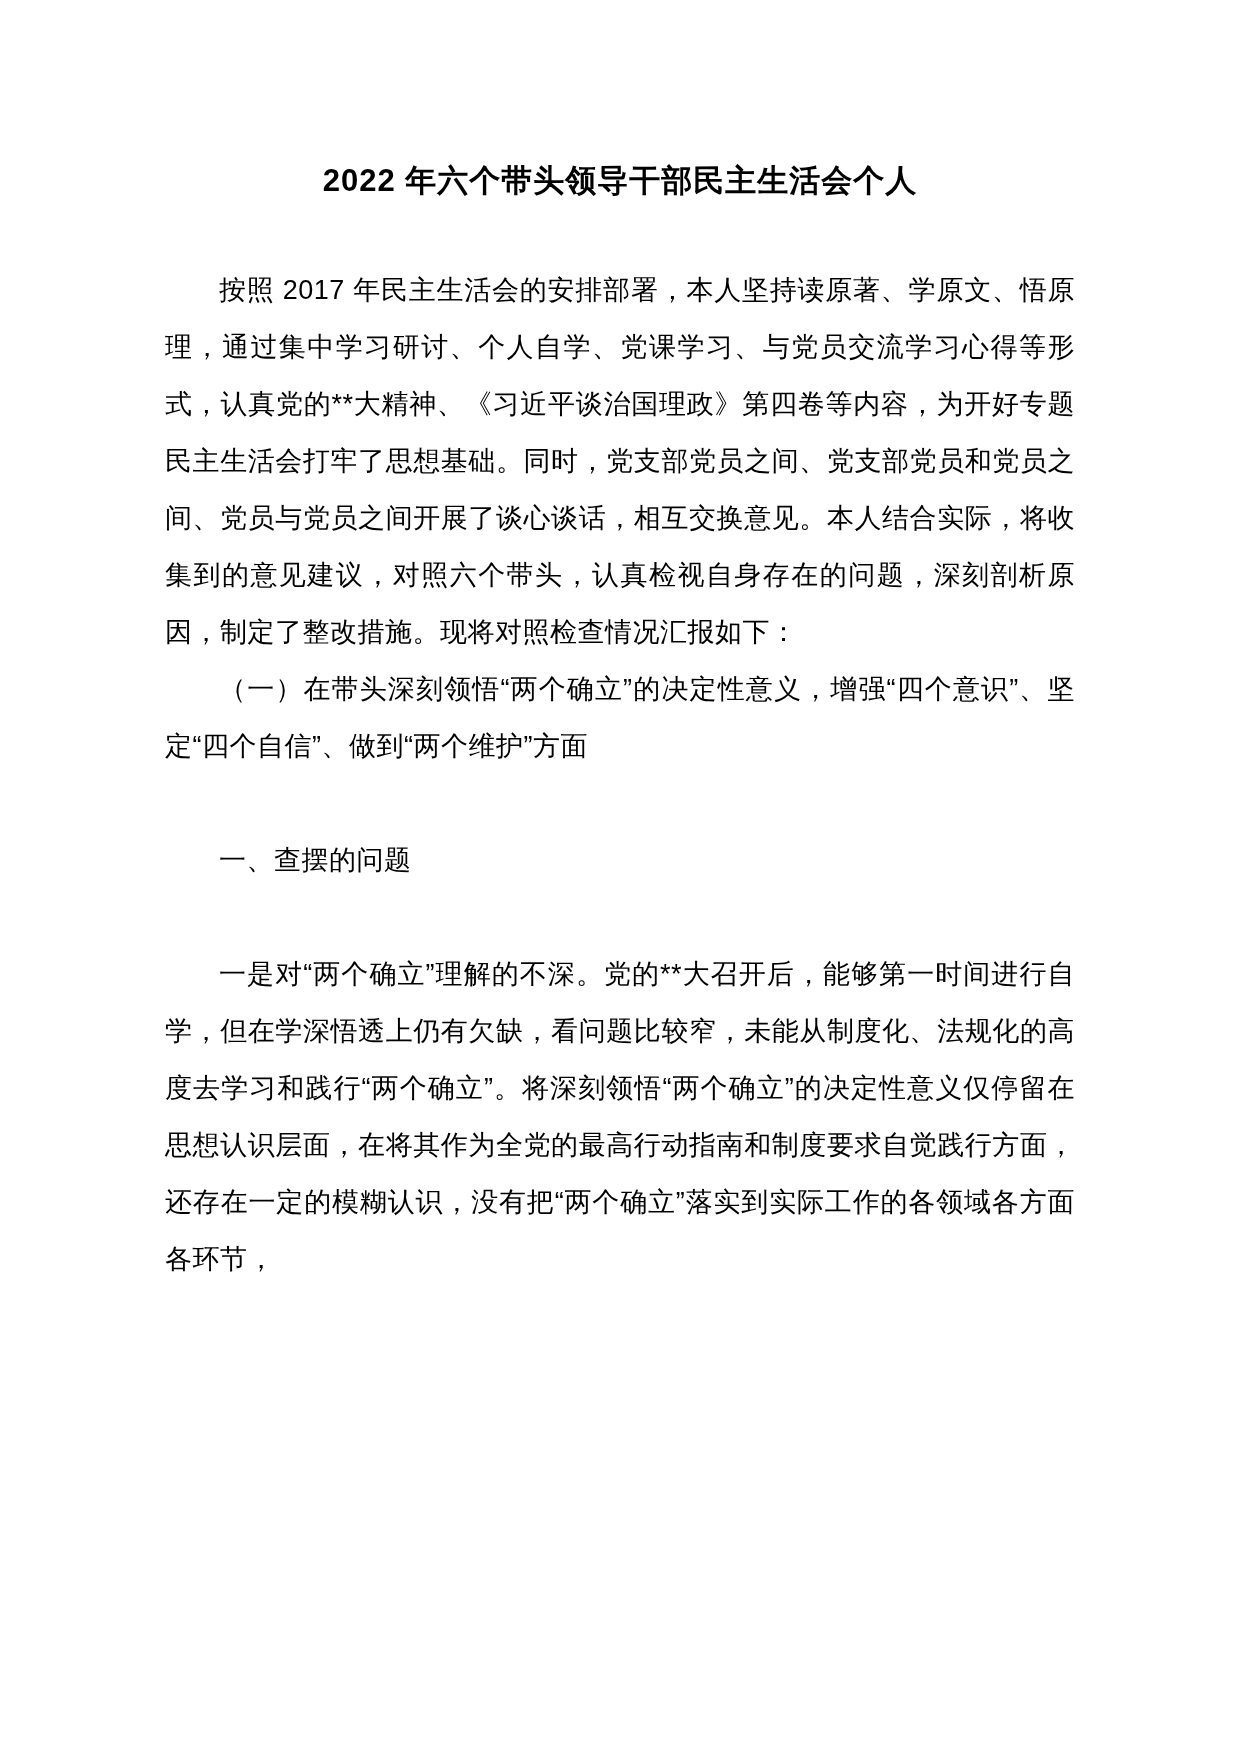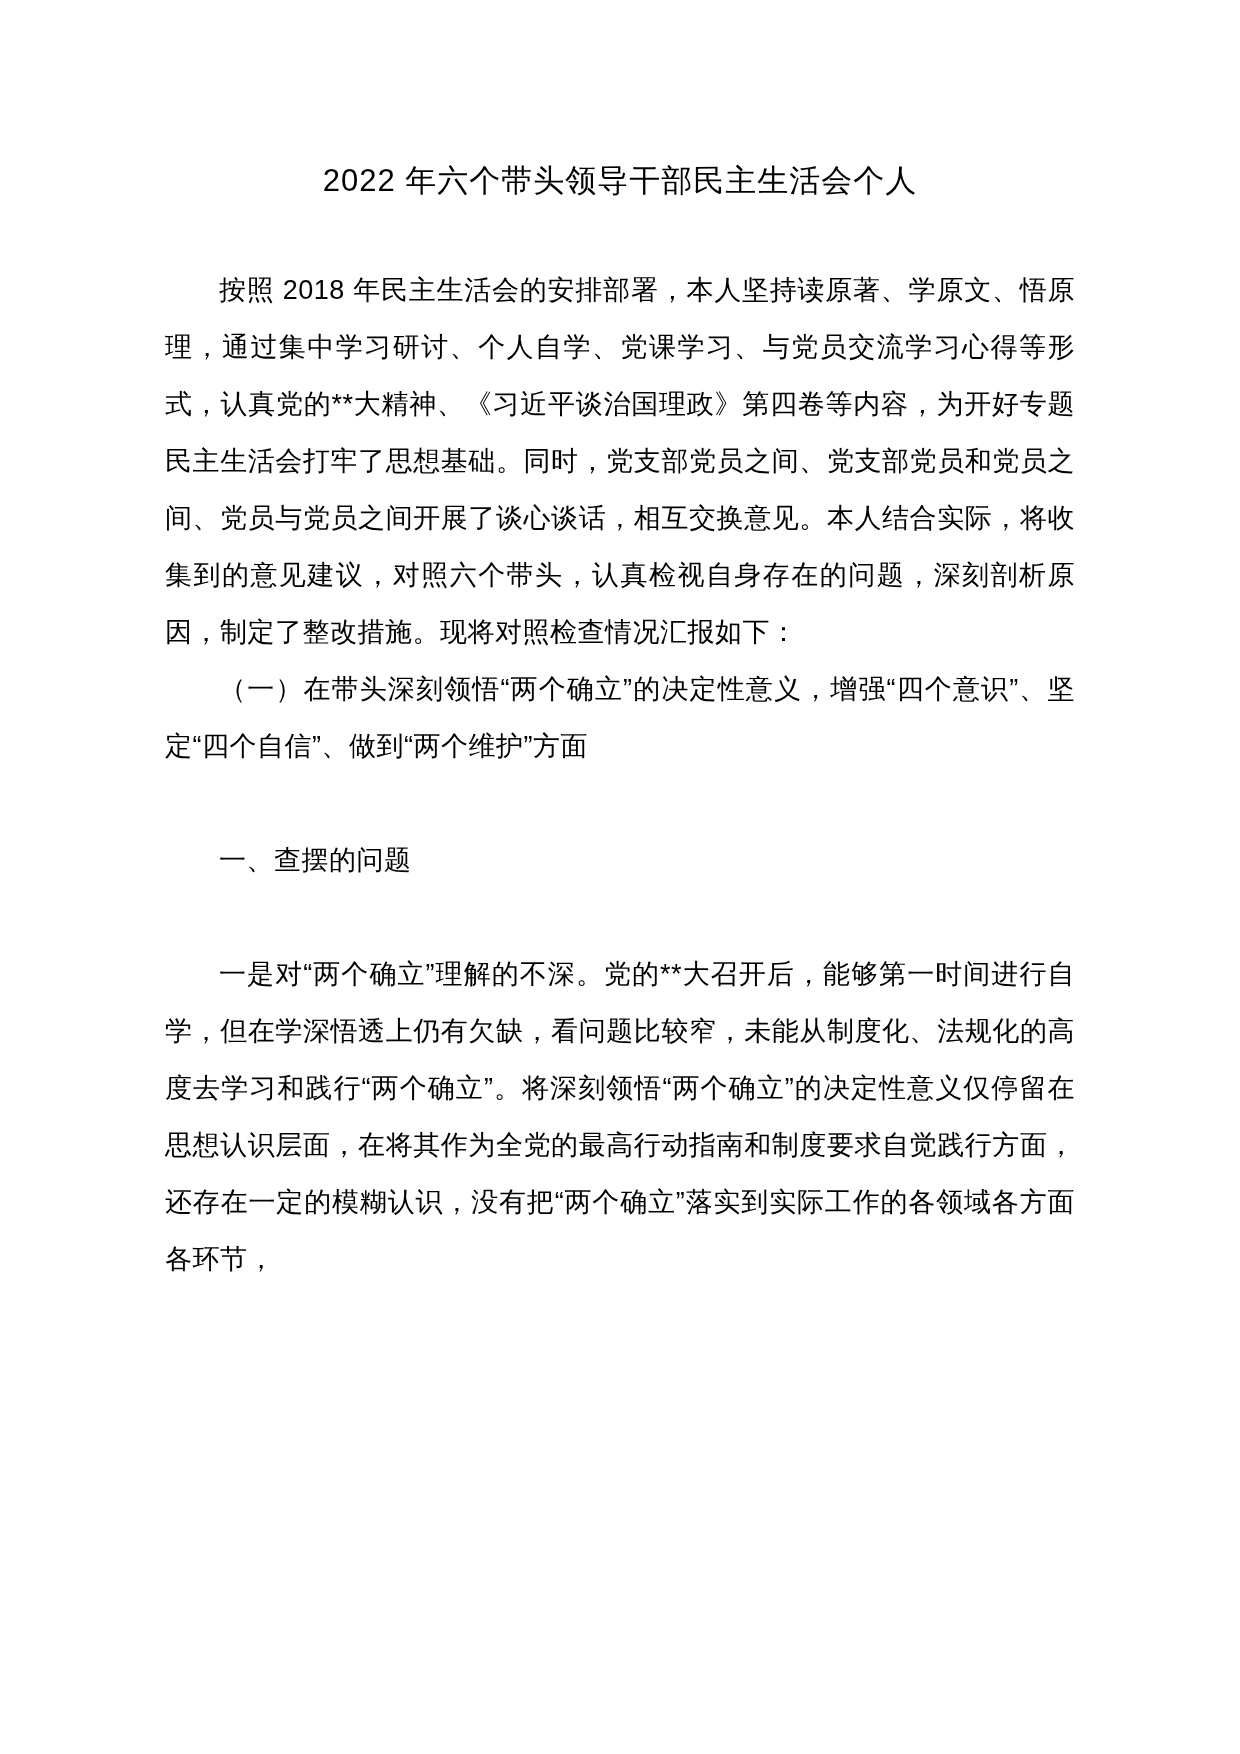--- a/index.html
+++ b/index.html
@@ -20,21 +20,21 @@
     overflow: hidden;
     margin: 0 auto;
   }
   .content {
     padding: 150px 165px 0 165px;
   }
   .doc-title {
     margin: 0 0 50px 0;
     text-align: center;
     font-size: 31px;
-    font-weight: 400;
+    font-weight: 700;
     line-height: 62px;
     letter-spacing: 1px;
   }
   .doc-title .title-line {
     display: block;
   }
   .para {
     margin: 0;
     font-size: 27px;
     font-weight: 500;
@@ -52,21 +52,21 @@
 </head>
 <body>
 
 <div class="page">
   <div class="content">
 
     <h1 class="doc-title">
       <span class="title-line">2022 年六个带头领导干部民主生活会个人</span>
     </h1>
 
-    <p class="para">按照 2018 年民主生活会的安排部署，本人坚持读原著、学原文、悟原理，通过集中学习研讨、个人自学、党课学习、与党员交流学习心得等形式，认真党的**大精神、《习近平谈治国理政》第四卷等内容，为开好专题民主生活会打牢了思想基础。同时，党支部党员之间、党支部党员和党员之间、党员与党员之间开展了谈心谈话，相互交换意见。本人结合实际，将收集到的意见建议，对照六个带头，认真检视自身存在的问题，深刻剖析原因，制定了整改措施。现将对照检查情况汇报如下：</p>
+    <p class="para">按照 2017 年民主生活会的安排部署，本人坚持读原著、学原文、悟原理，通过集中学习研讨、个人自学、党课学习、与党员交流学习心得等形式，认真党的**大精神、《习近平谈治国理政》第四卷等内容，为开好专题民主生活会打牢了思想基础。同时，党支部党员之间、党支部党员和党员之间、党员与党员之间开展了谈心谈话，相互交换意见。本人结合实际，将收集到的意见建议，对照六个带头，认真检视自身存在的问题，深刻剖析原因，制定了整改措施。现将对照检查情况汇报如下：</p>
 
     <p class="para">（一）在带头深刻领悟“两个确立”的决定性意义，增强“四个意识”、坚定“四个自信”、做到“两个维护”方面</p>
 
     <p class="para gap-above">一、查摆的问题</p>
 
     <p class="para gap-above">一是对“两个确立”理解的不深。党的**大召开后，能够第一时间进行自学，但在学深悟透上仍有欠缺，看问题比较窄，未能从制度化、法规化的高度去学习和践行“两个确立”。将深刻领悟“两个确立”的决定性意义仅停留在思想认识层面，在将其作为全党的最高行动指南和制度要求自觉践行方面，还存在一定的模糊认识，没有把“两个确立”落实到实际工作的各领域各方面各环节，</p>
 
   </div>
 </div>
 

